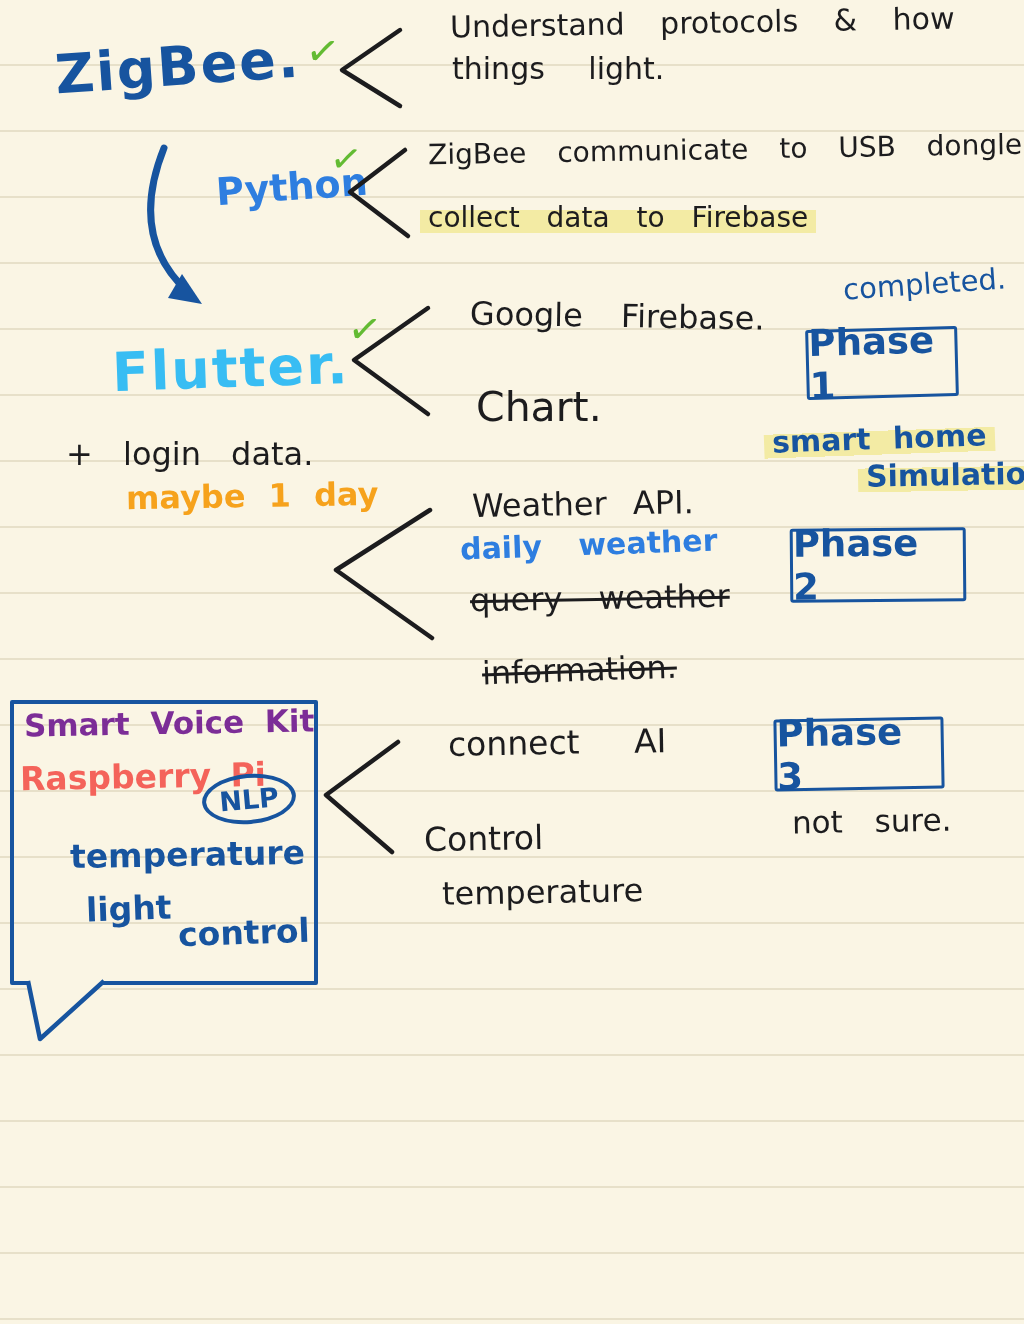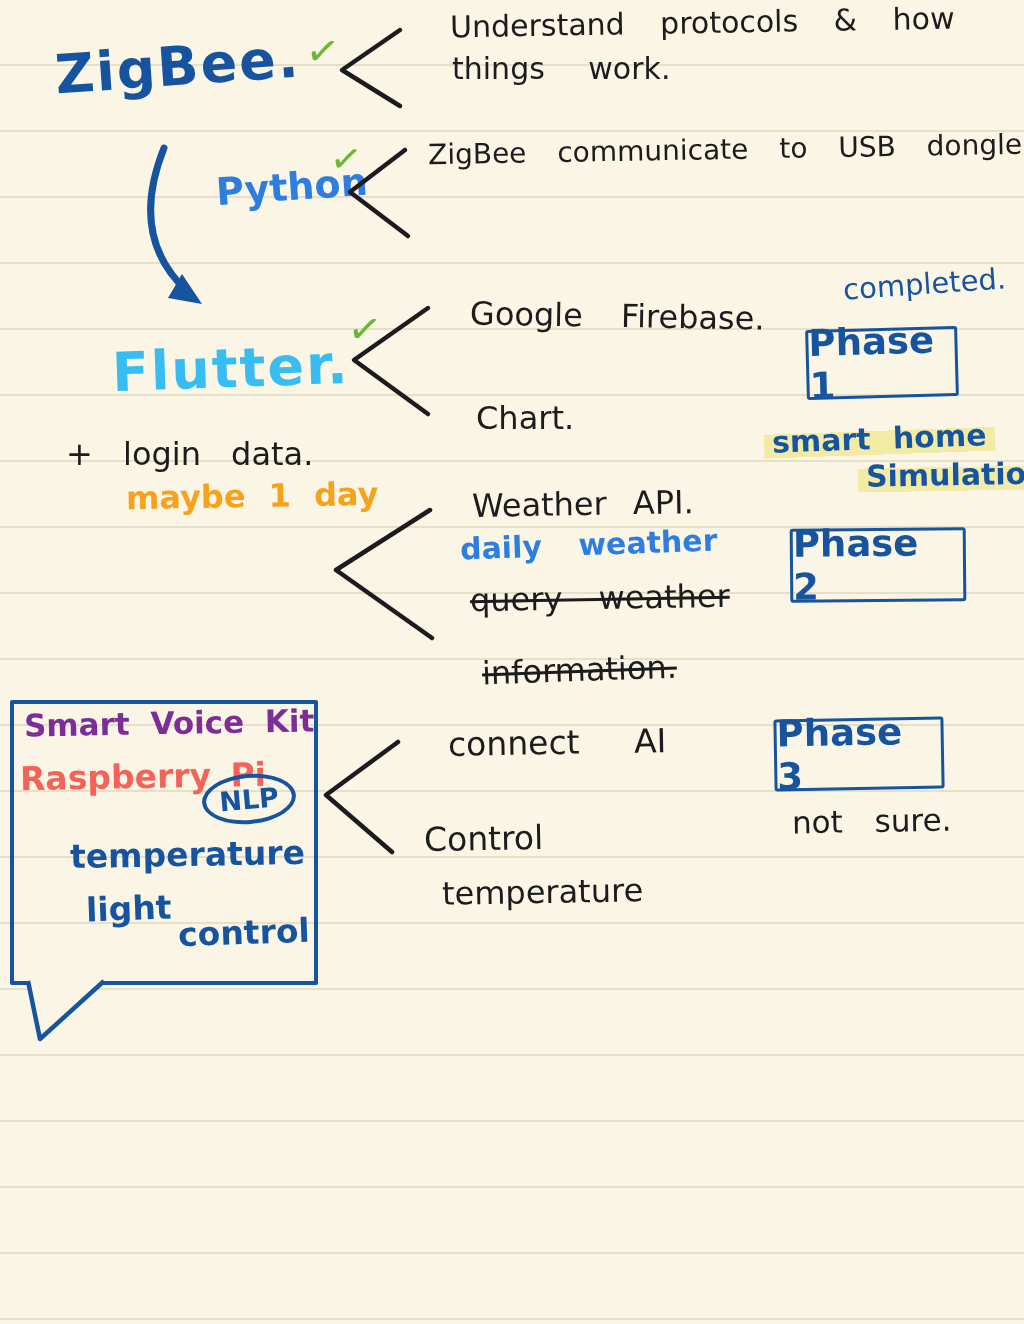--- a/index.html
+++ b/index.html
@@ -44,21 +44,21 @@
   .note-und-1       { left:450px; top:6px;   font-size:30px; word-spacing:26px; transform:rotate(-1deg); }
   .note-und-2       { left:452px; top:52px;  font-size:30px; word-spacing:34px; }
   .python-title     { left:216px; top:166px; font-size:38px; transform:rotate(-4deg); }
   .check-2          { left:330px; top:138px; font-size:38px; transform:rotate(8deg); }
   .note-py-1        { left:428px; top:134px; font-size:28px; word-spacing:22px; transform:rotate(-1deg); }
   .note-py-2        { left:420px; top:202px; font-size:28px; word-spacing:18px; }
   .completed        { left:843px; top:268px; font-size:29px; transform:rotate(-4deg); }
   .flutter-title    { left:112px; top:338px; font-size:54px; letter-spacing:2px; transform:rotate(-2deg); }
   .check-3          { left:348px; top:306px; font-size:40px; transform:rotate(8deg); }
   .note-fl-1        { left:470px; top:298px; font-size:32px; word-spacing:28px; transform:rotate(1deg); }
-  .note-fl-2        { left:476px; top:400px; font-size:32px; }
+  .note-fl-2        { left:476px; top:384px; font-size:41px; }
   .phase1-box       { left:806px; top:328px; width:152px; height:70px; transform:rotate(-1.5deg); }
   .smart-home       { left:764px; top:422px; font-size:30px; word-spacing:12px; transform:rotate(-2deg); }
   .simulation       { left:858px; top:458px; font-size:30px; transform:rotate(-1deg); }
   .login-note       { left:66px;  top:436px; font-size:32px; word-spacing:20px; }
   .maybe            { left:126px; top:478px; font-size:32px; word-spacing:12px; transform:rotate(-1deg); }
   .weather-api      { left:472px; top:486px; font-size:32px; word-spacing:16px; transform:rotate(-1deg); }
   .daily-weather    { left:460px; top:528px; font-size:30px; word-spacing:26px; transform:rotate(-2deg); }
   .query-weather    { left:470px; top:580px; font-size:32px; word-spacing:26px; transform:rotate(-1deg); }
   .information      { left:482px; top:652px; font-size:32px; transform:rotate(-2deg); }
   .phase2-box       { left:790px; top:528px; width:176px; height:74px; transform:rotate(-0.5deg); }
@@ -98,33 +98,34 @@
 <body>
 
 <div class="page">
 
   <div class="t blue b zigbee-title">ZigBee.</div>
   <div class="t green b check-1">✓</div>
   <svg class="deco bracket-1" viewBox="0 0 62 78">
     <polyline class="bracket-stroke" points="58,0 0,40 58,76"></polyline>
   </svg>
   <div class="t ink note-und-1">Understand protocols &amp; how</div>
-  <div class="t ink note-und-2">things work.</div>
+  <div class="t ink note-und-2">things light.</div>
 
   <svg class="deco arrow-svg" viewBox="0 0 90 170">
     <path class="blue-stroke" stroke-width="7" d="M26 2 C 6 52, 4 104, 50 146"></path>
     <polygon class="blue-fill" points="64,158 30,152 44,128"></polygon>
   </svg>
 
   <div class="t lblue b python-title">Python</div>
   <div class="t green b check-2">✓</div>
   <svg class="deco bracket-2" viewBox="0 0 60 90">
     <polyline class="bracket-stroke" points="55,2 0,44 58,88"></polyline>
   </svg>
   <div class="t ink note-py-1">ZigBee communicate to USB dongle</div>
+  <div class="t ink note-py-2"><span class="hl">collect data to Firebase</span></div>
 
   <div class="t blue completed">completed.</div>
   <div class="box phase1-box">Phase 1</div>
   <div class="t blue b smart-home"><span class="hl">smart home</span></div>
   <div class="t blue b simulation"><span class="hl">Simulation.</span></div>
 
   <div class="t cyan b flutter-title">Flutter.</div>
   <div class="t green b check-3">✓</div>
   <svg class="deco bracket-3" viewBox="0 0 78 108">
     <polyline class="bracket-stroke" points="74,0 0,52 74,106"></polyline>

